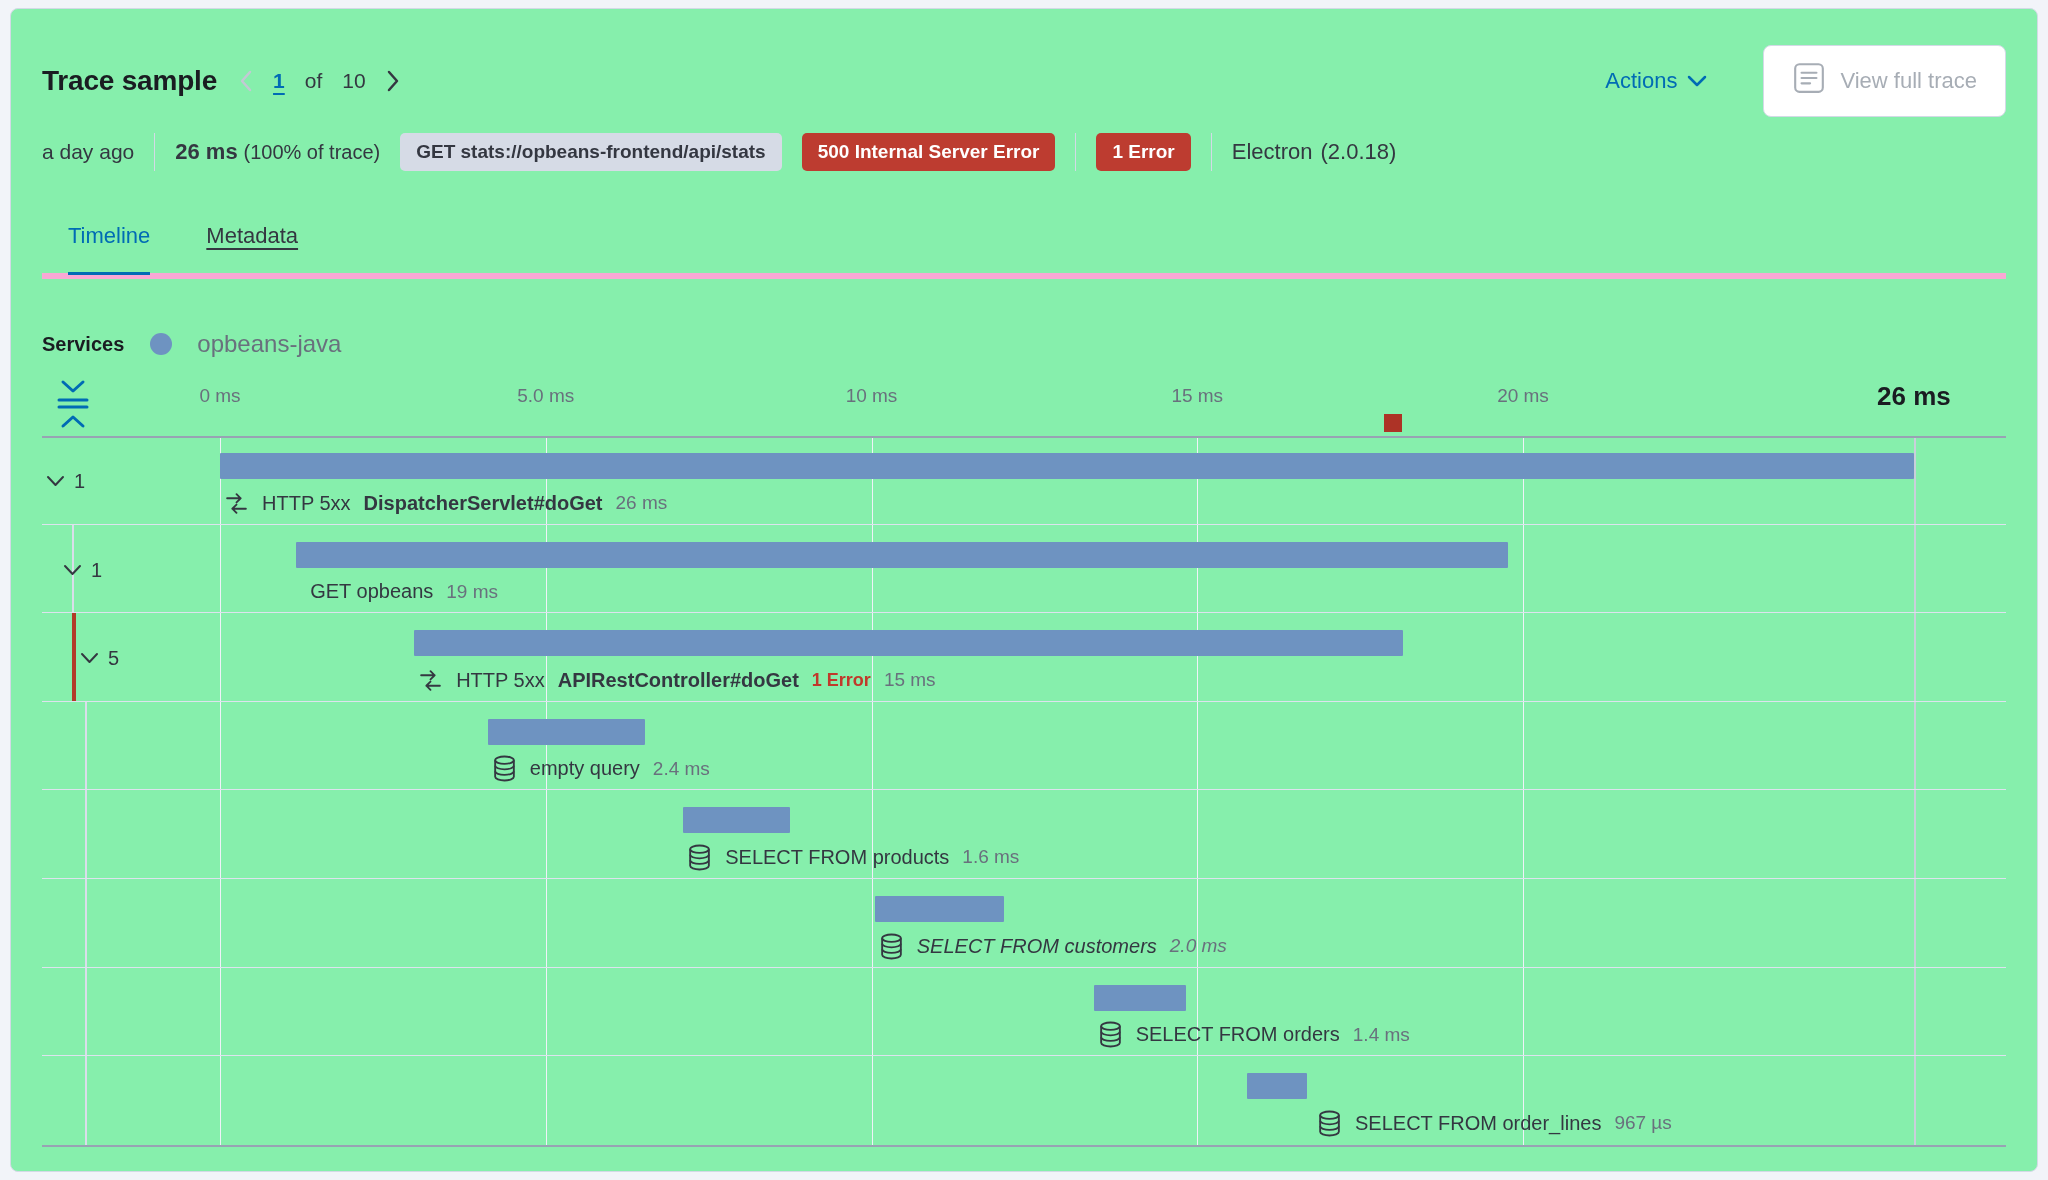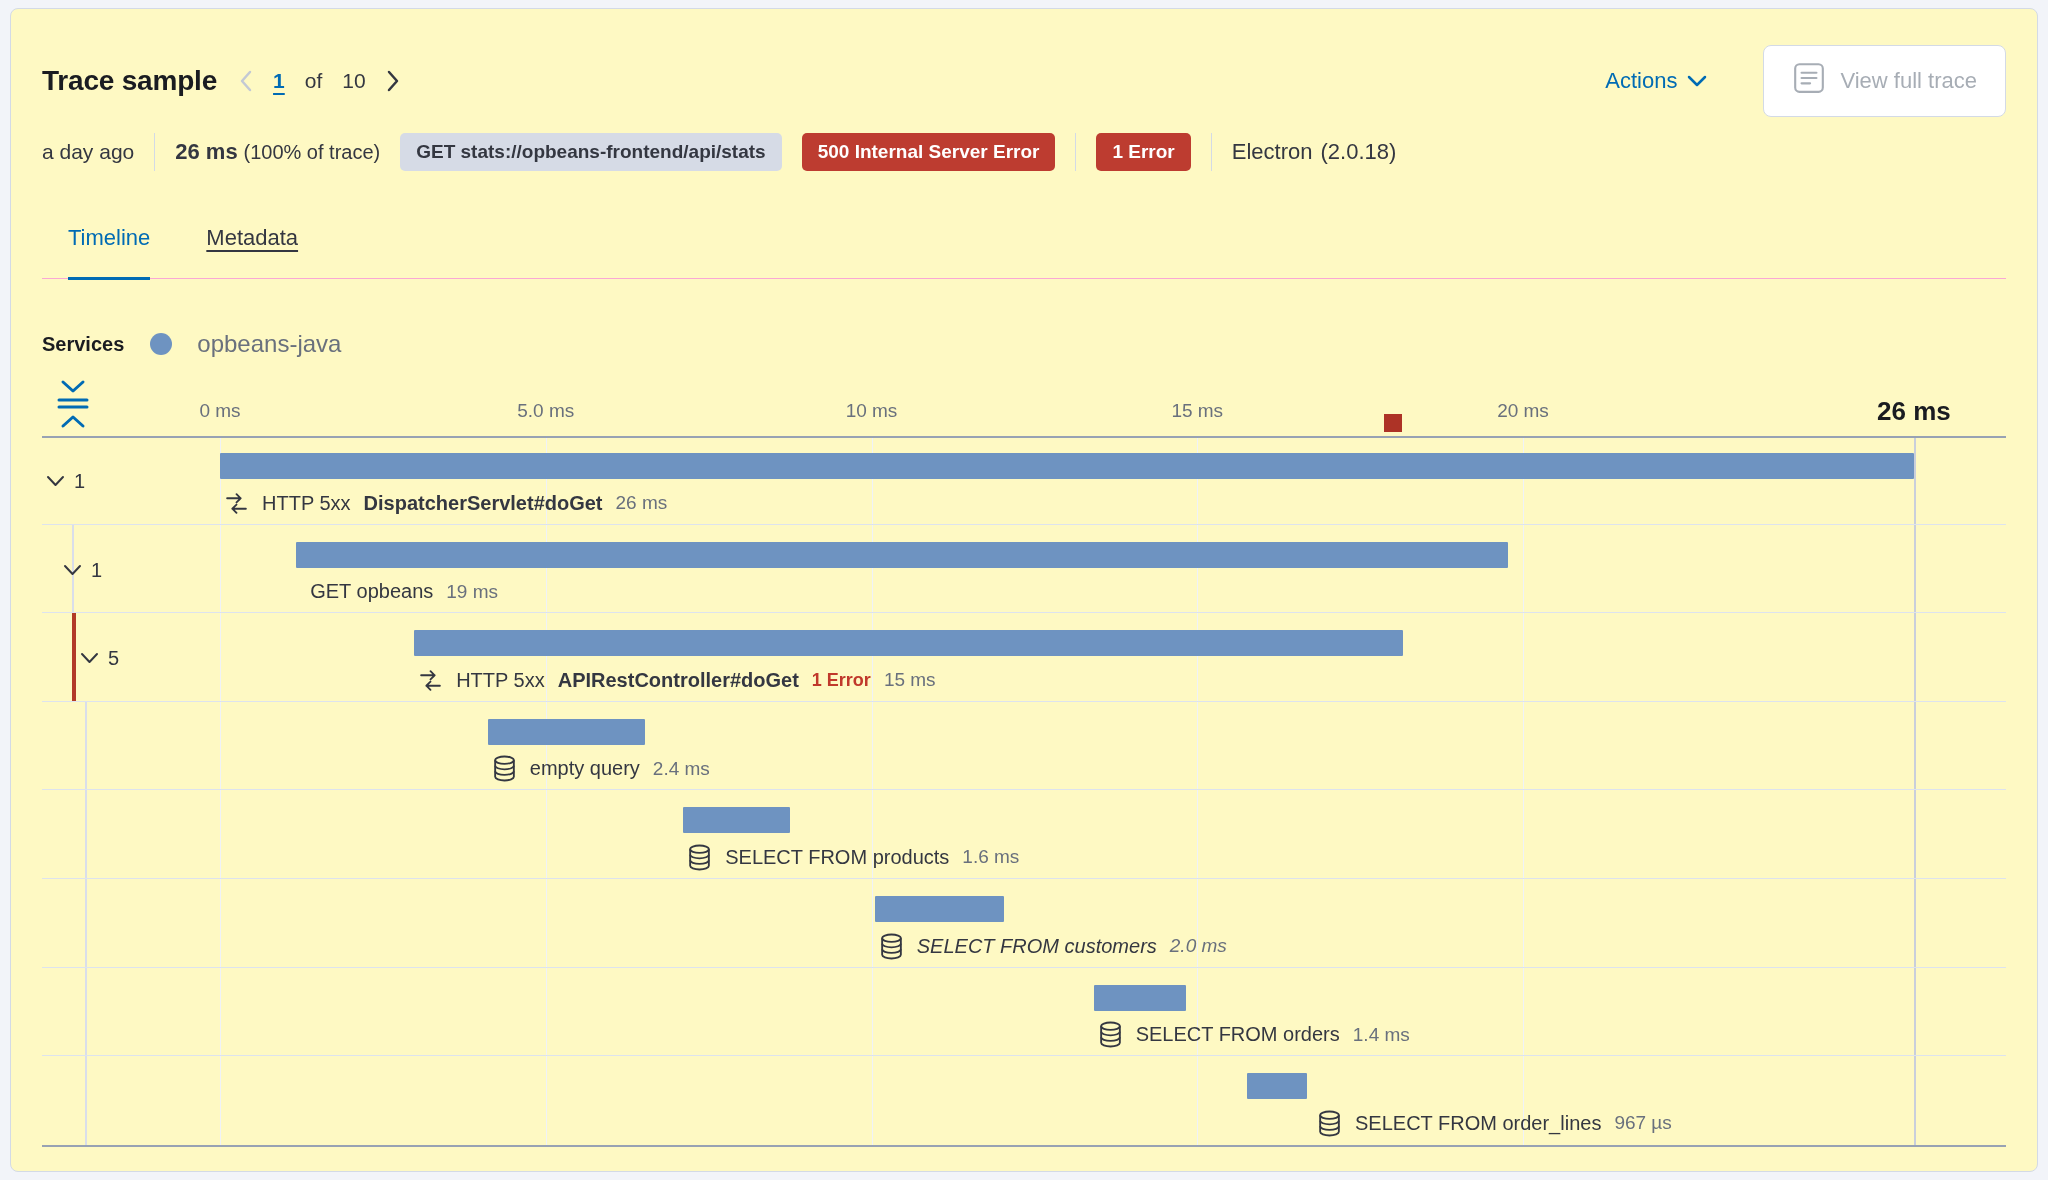--- a/index.html
+++ b/index.html
@@ -5,21 +5,21 @@
   * { box-sizing: border-box; margin: 0; padding: 0; }
   html,body { width: 2048px; height: 1180px; }
   body {
     background: #f2f4f9;
     font-family: "Liberation Sans", "DejaVu Sans", sans-serif;
     color: #343741;
   }
   .panel {
     position: absolute; left: 10px; top: 8px;
     width: 2028px; height: 1164px;
-    background: #fef9c3;
+    background: #86efac;
     border: 1px solid #d3dae6;
     border-radius: 8px;
     padding: 34px 31px 0 31px;
     overflow: hidden;
   }
   
   .header-row { height: 76px; display: flex; align-items: center; }
   .page-title { font-size: 28px; font-weight: 700; color: #1a1c21; letter-spacing: -0.2px; }
   .pagination { display: flex; align-items: center; margin-left: 22px; gap: 20px; font-size: 21px; }
   .pg-chevron { width: 14px; height: 24px; display: inline-flex; align-items: center; }
@@ -36,33 +36,33 @@
   
   .summary-row { margin-top: 10px; height: 46px; display: flex; align-items: center; gap: 20px; font-size: 21px; }
   .sum-sep { width: 1px; height: 38px; background: #d3dae6; }
   .sum-duration b { font-weight: 700; font-size: 22px; }
   .sum-pct { font-size: 20px; }
   .badge { display: inline-flex; align-items: center; height: 38px; padding: 0 16px; border-radius: 5px; font-size: 19px; font-weight: 700; }
   .badge-url { background: #d6dbe6; color: #343741; }
   .badge-red { background: #bd3c30; color: #ffffff; }
   .agent { display: flex; gap: 8px; font-size: 22px; color: #343741; }
   
-  .tabs { height: 80px; display: flex; gap: 56px; border-bottom: 1px solid #f9a8d4; margin-top: 24px; padding: 0 26px; }
+  .tabs { height: 80px; display: flex; gap: 56px; border-bottom: 6px solid #f9a8d4; margin-top: 24px; padding: 0 26px; }
   .tab { display: flex; align-items: center; font-size: 22px; cursor: pointer; border-bottom: 3px solid transparent; margin-bottom: -2px; }
   .tab.active { color: #006bb4; border-bottom-color: #006bb4; font-weight: 500; }
   .tab.inactive { color: #343741; }
   .tab.inactive .tab-label { text-decoration: underline; text-underline-offset: 5px; }
   
   .legend { margin-top: 45px; height: 40px; display: flex; align-items: center; gap: 26px; }
   .legend-title { font-size: 20px; font-weight: 700; color: #1a1c21; }
   .legend-item { display: flex; align-items: center; gap: 25px; font-size: 24px; color: #69707d; }
   .legend-dot { width: 22px; height: 22px; border-radius: 50%; }
   
   .chart { position: relative; margin-top: 15px; height: 790px; width: 1964px; }
-  .tick-label { position: absolute; top: 15px; height: 34px; line-height: 34px; transform: translateX(-50%); font-size: 19px; color: #69707d; white-space: nowrap; }
+  .tick-label { position: absolute; top: 0; height: 34px; line-height: 34px; transform: translateX(-50%); font-size: 19px; color: #69707d; white-space: nowrap; }
   .tick-total { font-size: 26px; font-weight: 700; color: #1a1c21; }
   .fold-icon { position: absolute; left: 10px; top: 0; }
   .gridline { position: absolute; width: 1px; background: #eff2f8; }
   .endline { position: absolute; width: 2px; background: #c9cfdb; }
   .axisline { position: absolute; left: 0; width: 100%; height: 2px; background: #98a2b3; }
   .error-marker { position: absolute; width: 18px; height: 18px; }
   .wf-row { position: absolute; left: 0; width: 100%; border-bottom: 1px solid #dde3ee; }
   .wf-toggle { position: absolute; top: 34px; display: flex; align-items: center; gap: 9px; font-size: 20px; color: #343741; cursor: pointer; }
   .wf-bar { position: absolute; top: 17px; height: 26px; border-radius: 1px; cursor: pointer; }
   .wf-label { position: absolute; top: 52px; height: 30px; display: flex; align-items: center; gap: 13px; white-space: nowrap; }

